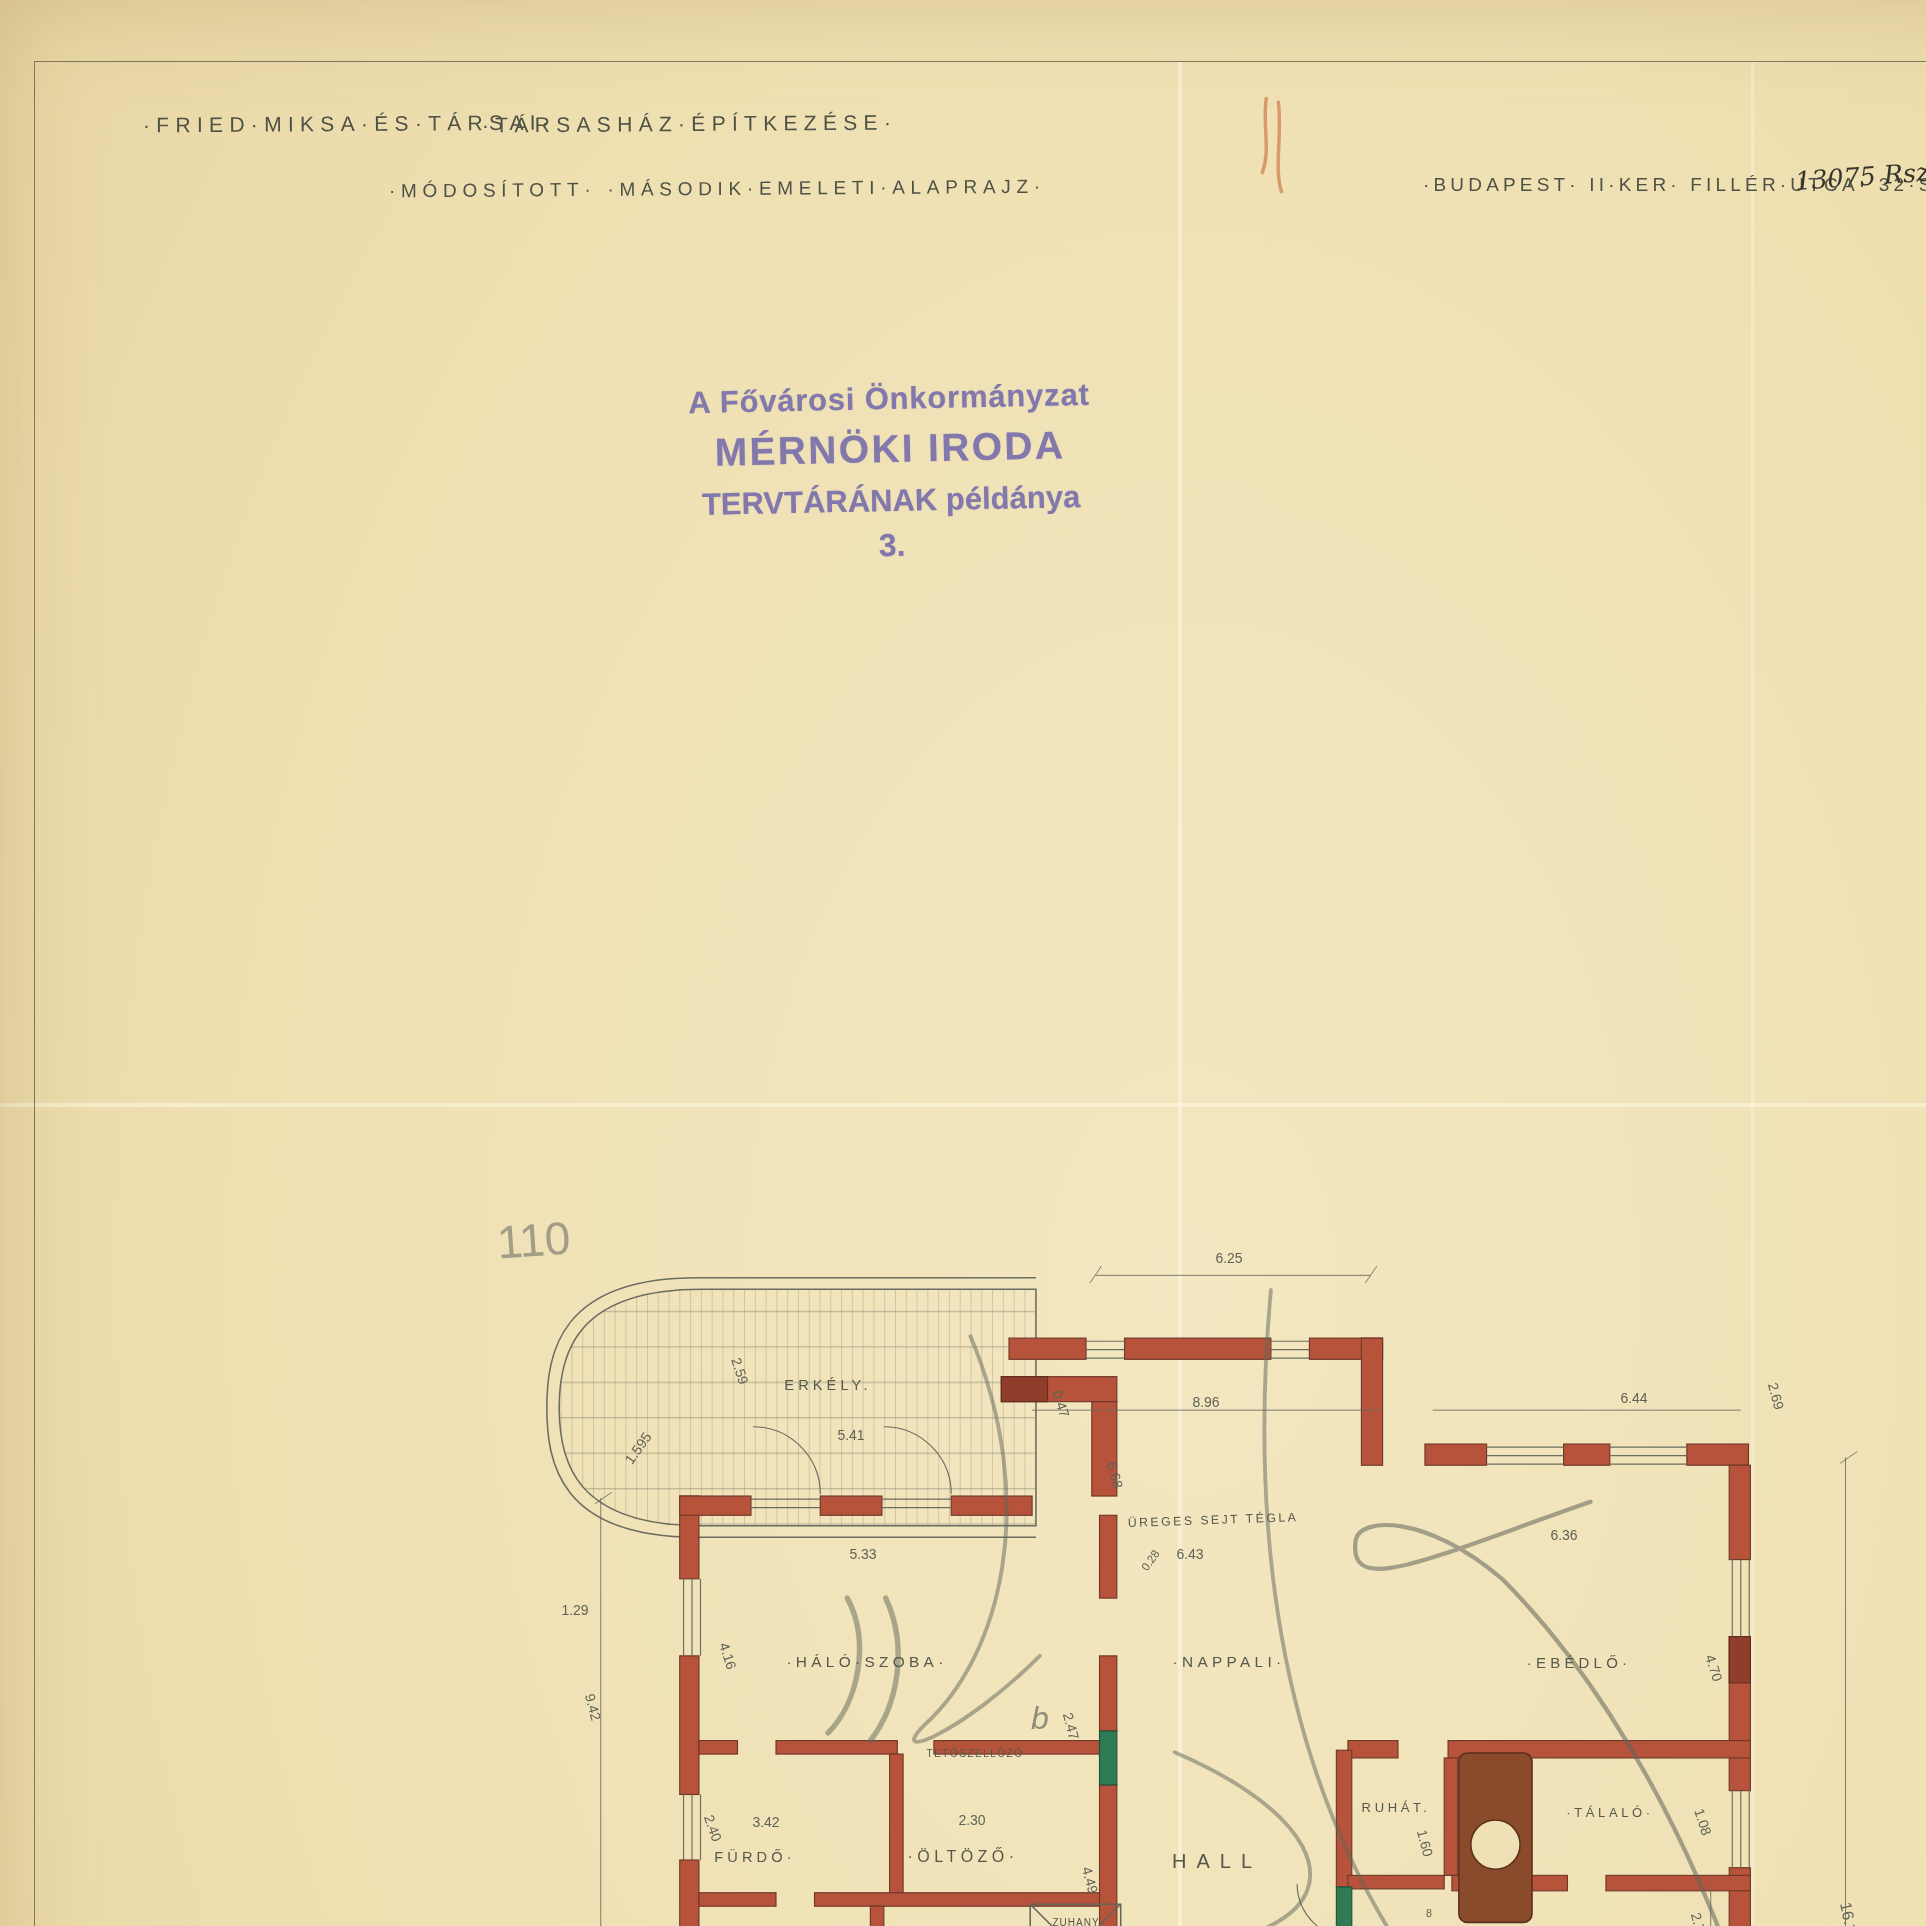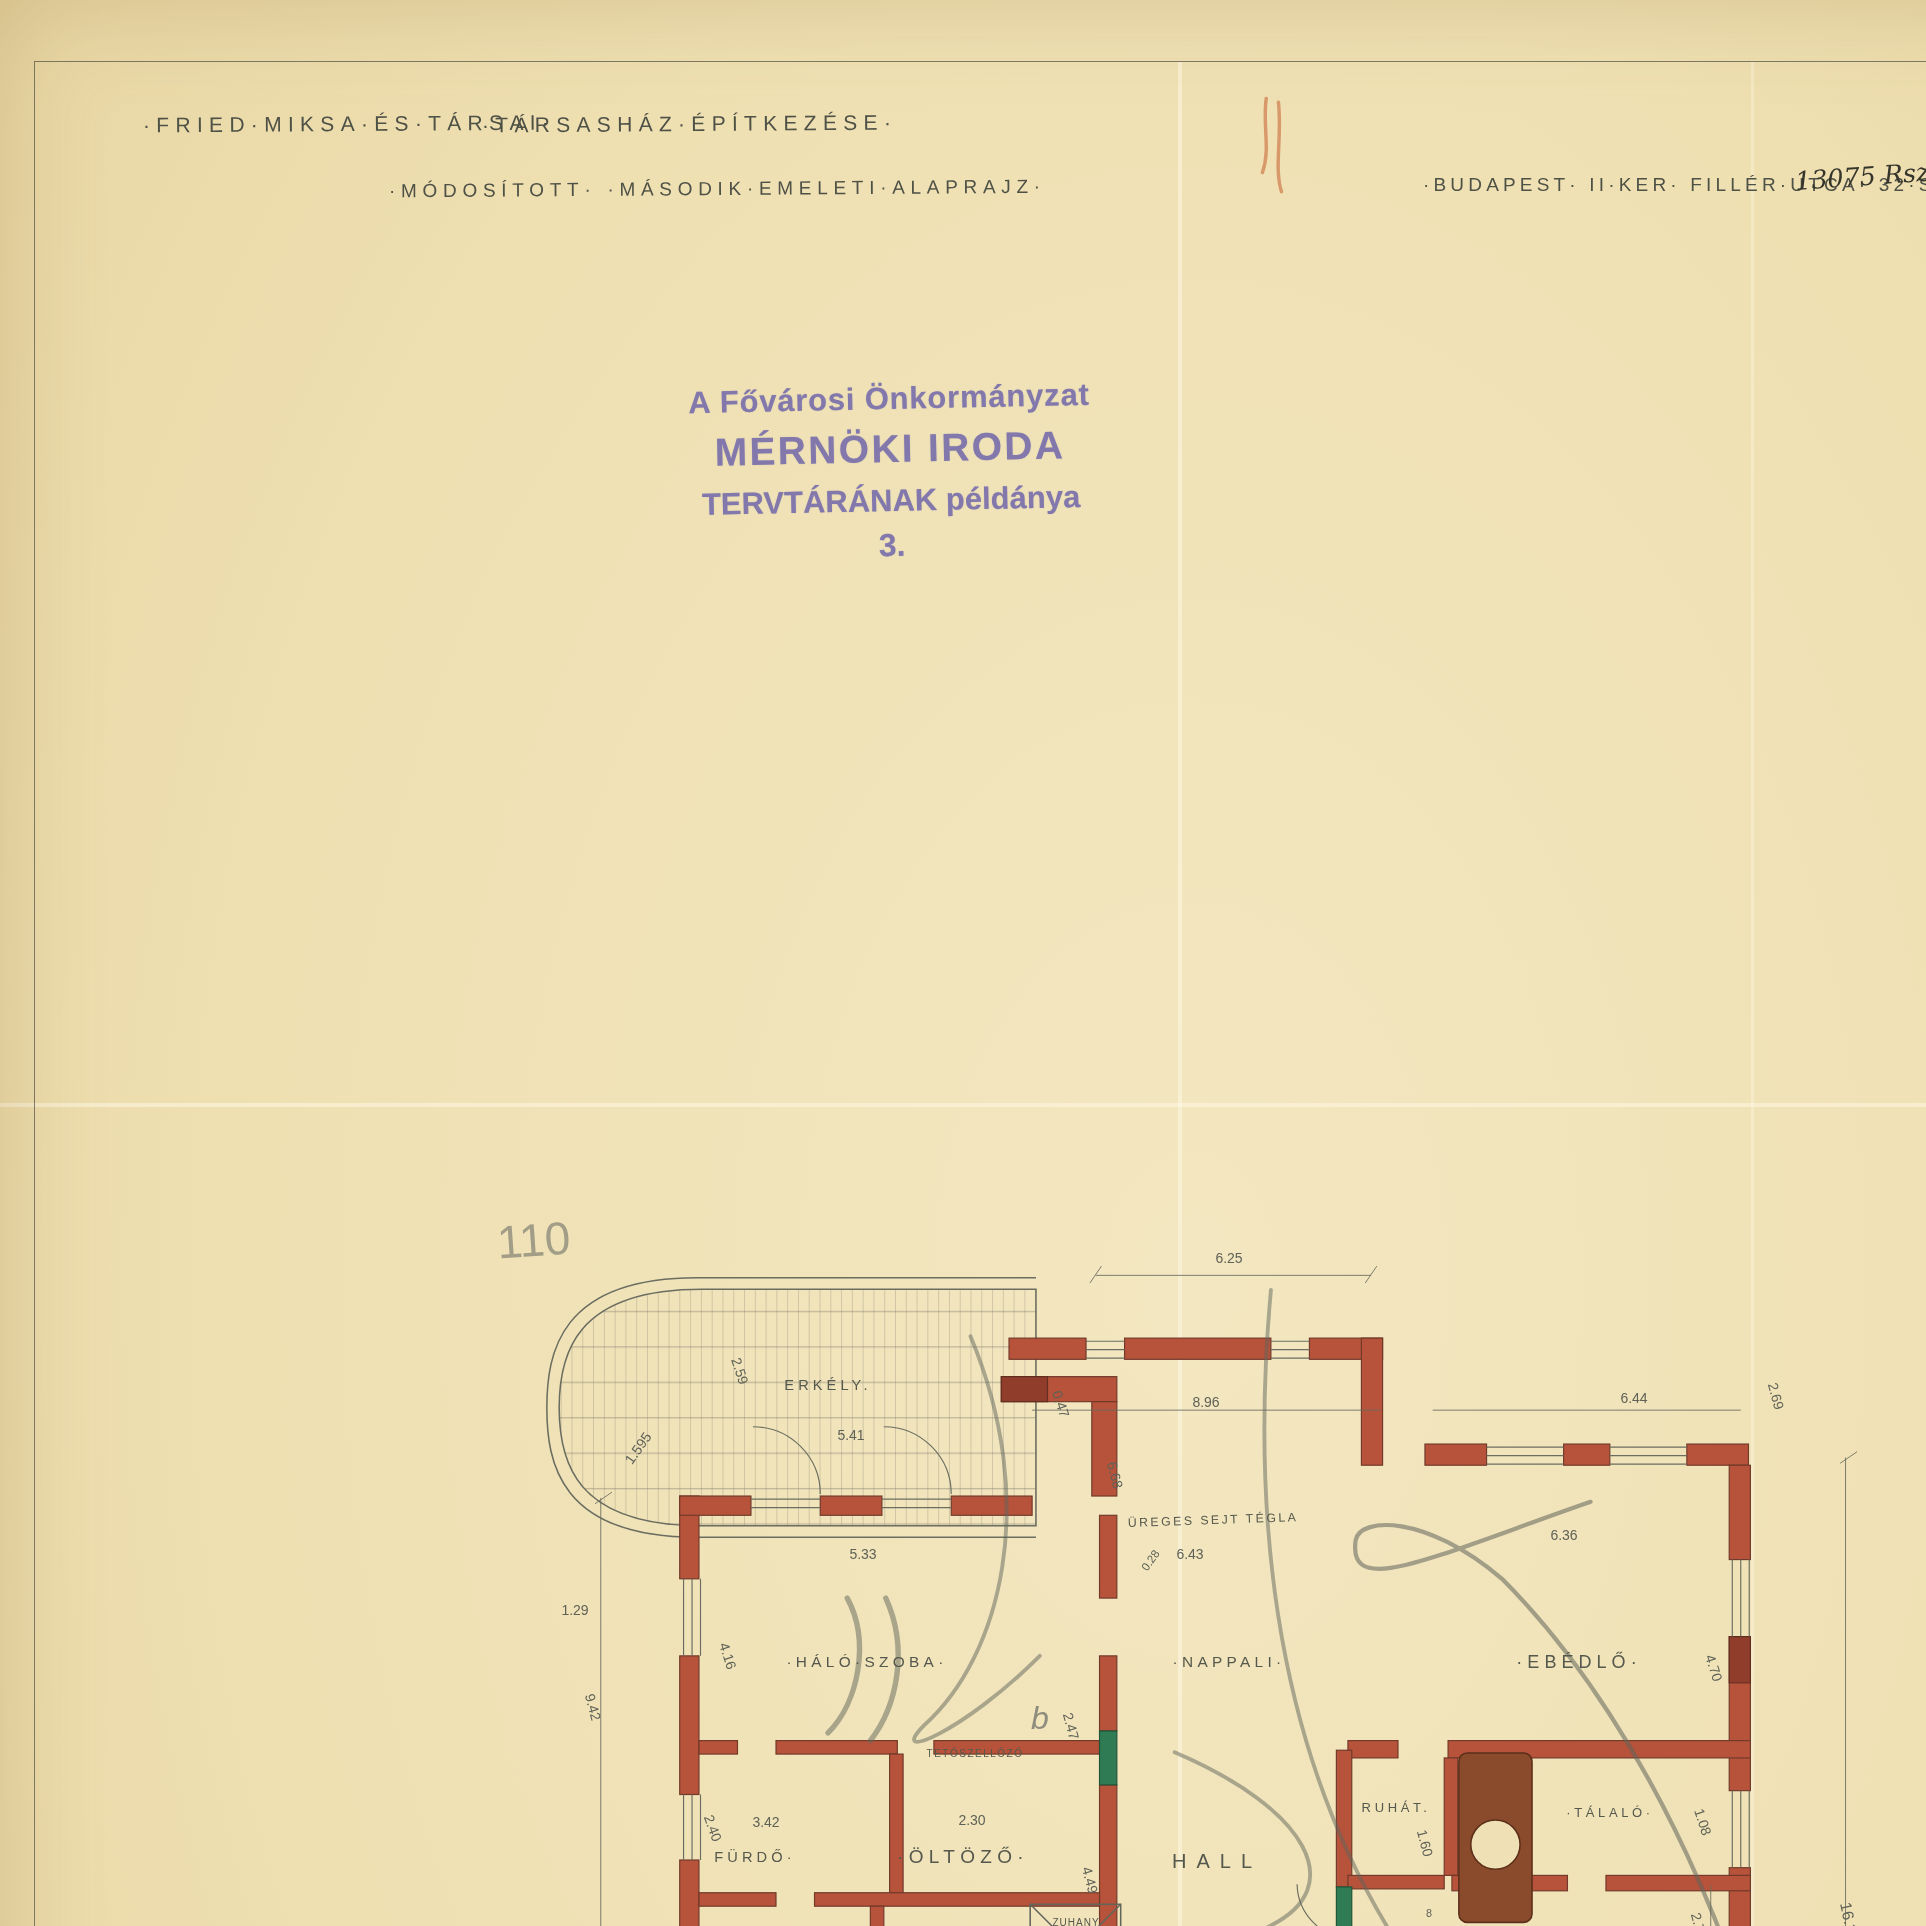--- a/index.html
+++ b/index.html
@@ -196,23 +196,23 @@
       <path d="M1560,6280 L3460,5350" stroke-width="5" opacity=".5"></path>
       <path d="M3900,6050 C3700,6300 3800,6600 4050,6700 C4300,6800 4200,6400 4000,6200" stroke-width="10" opacity=".5"></path>
       <path d="M2650,5900 C2750,5850 2900,5950 2830,6030 C2760,6110 2600,6050 2650,5930" stroke-width="8" opacity=".45"></path>
       <path d="M2200,4150 C2260,4260 2230,4420 2150,4500 M2300,4150 C2360,4280 2330,4430 2260,4520" stroke-width="14" opacity=".5"></path>
     </g>
   </svg>
 
   <div class="abs room cc" style="left:828px;top:1385px;font-size:14.6px;">ERKÉLY.</div>
   <div class="abs room cc" style="left:847px;top:1662px;font-size:15.4px;margin-left:20px;">·HÁLÓ·SZOBA·</div>
   <div class="abs room cc" style="left:1229px;top:1662px;font-size:15.4px;">·NAPPALI·</div>
-  <div class="abs room cc" style="left:1579px;top:1662px;font-size:18px;">·EBÉDLŐ·</div>
+  <div class="abs room cc" style="left:1579px;top:1662px;font-size:15px;">·EBÉDLŐ·</div>
   <div class="abs room cc" style="left:755px;top:1857px;font-size:14.6px;">FÜRDŐ·</div>
-  <div class="abs room cc" style="left:963px;top:1857px;font-size:19px;">·ÖLTÖZŐ·</div>
+  <div class="abs room cc" style="left:963px;top:1857px;font-size:16px;">·ÖLTÖZŐ·</div>
   <div class="abs room cc" style="left:1217px;top:1861px;font-size:20px;letter-spacing:.5em;">HALL</div>
 
   <div class="abs room cc" style="left:1076px;top:1922px;font-size:10px;letter-spacing:.1em;">ZUHANY</div>
   <div class="abs room cc" style="left:1396px;top:1807px;font-size:13px;">RUHÁT.</div>
   <div class="abs room cc" style="left:1610px;top:1812px;font-size:13px;">·TÁLALÓ·</div>
 
   <div class="abs room cc" style="left:1213px;top:1520px;font-size:12.3px;letter-spacing:.2em;transform:translate(-50%,-50%) rotate(-2deg);">ÜREGES SEJT TÉGLA</div>
   <div class="abs room cc" style="left:975px;top:1753px;font-size:10px;letter-spacing:.15em;">TETŐSZELLŐZŐ</div>
 
   <div class="abs dim cc" style="left:1229px;top:1258px;">6.25</div>

